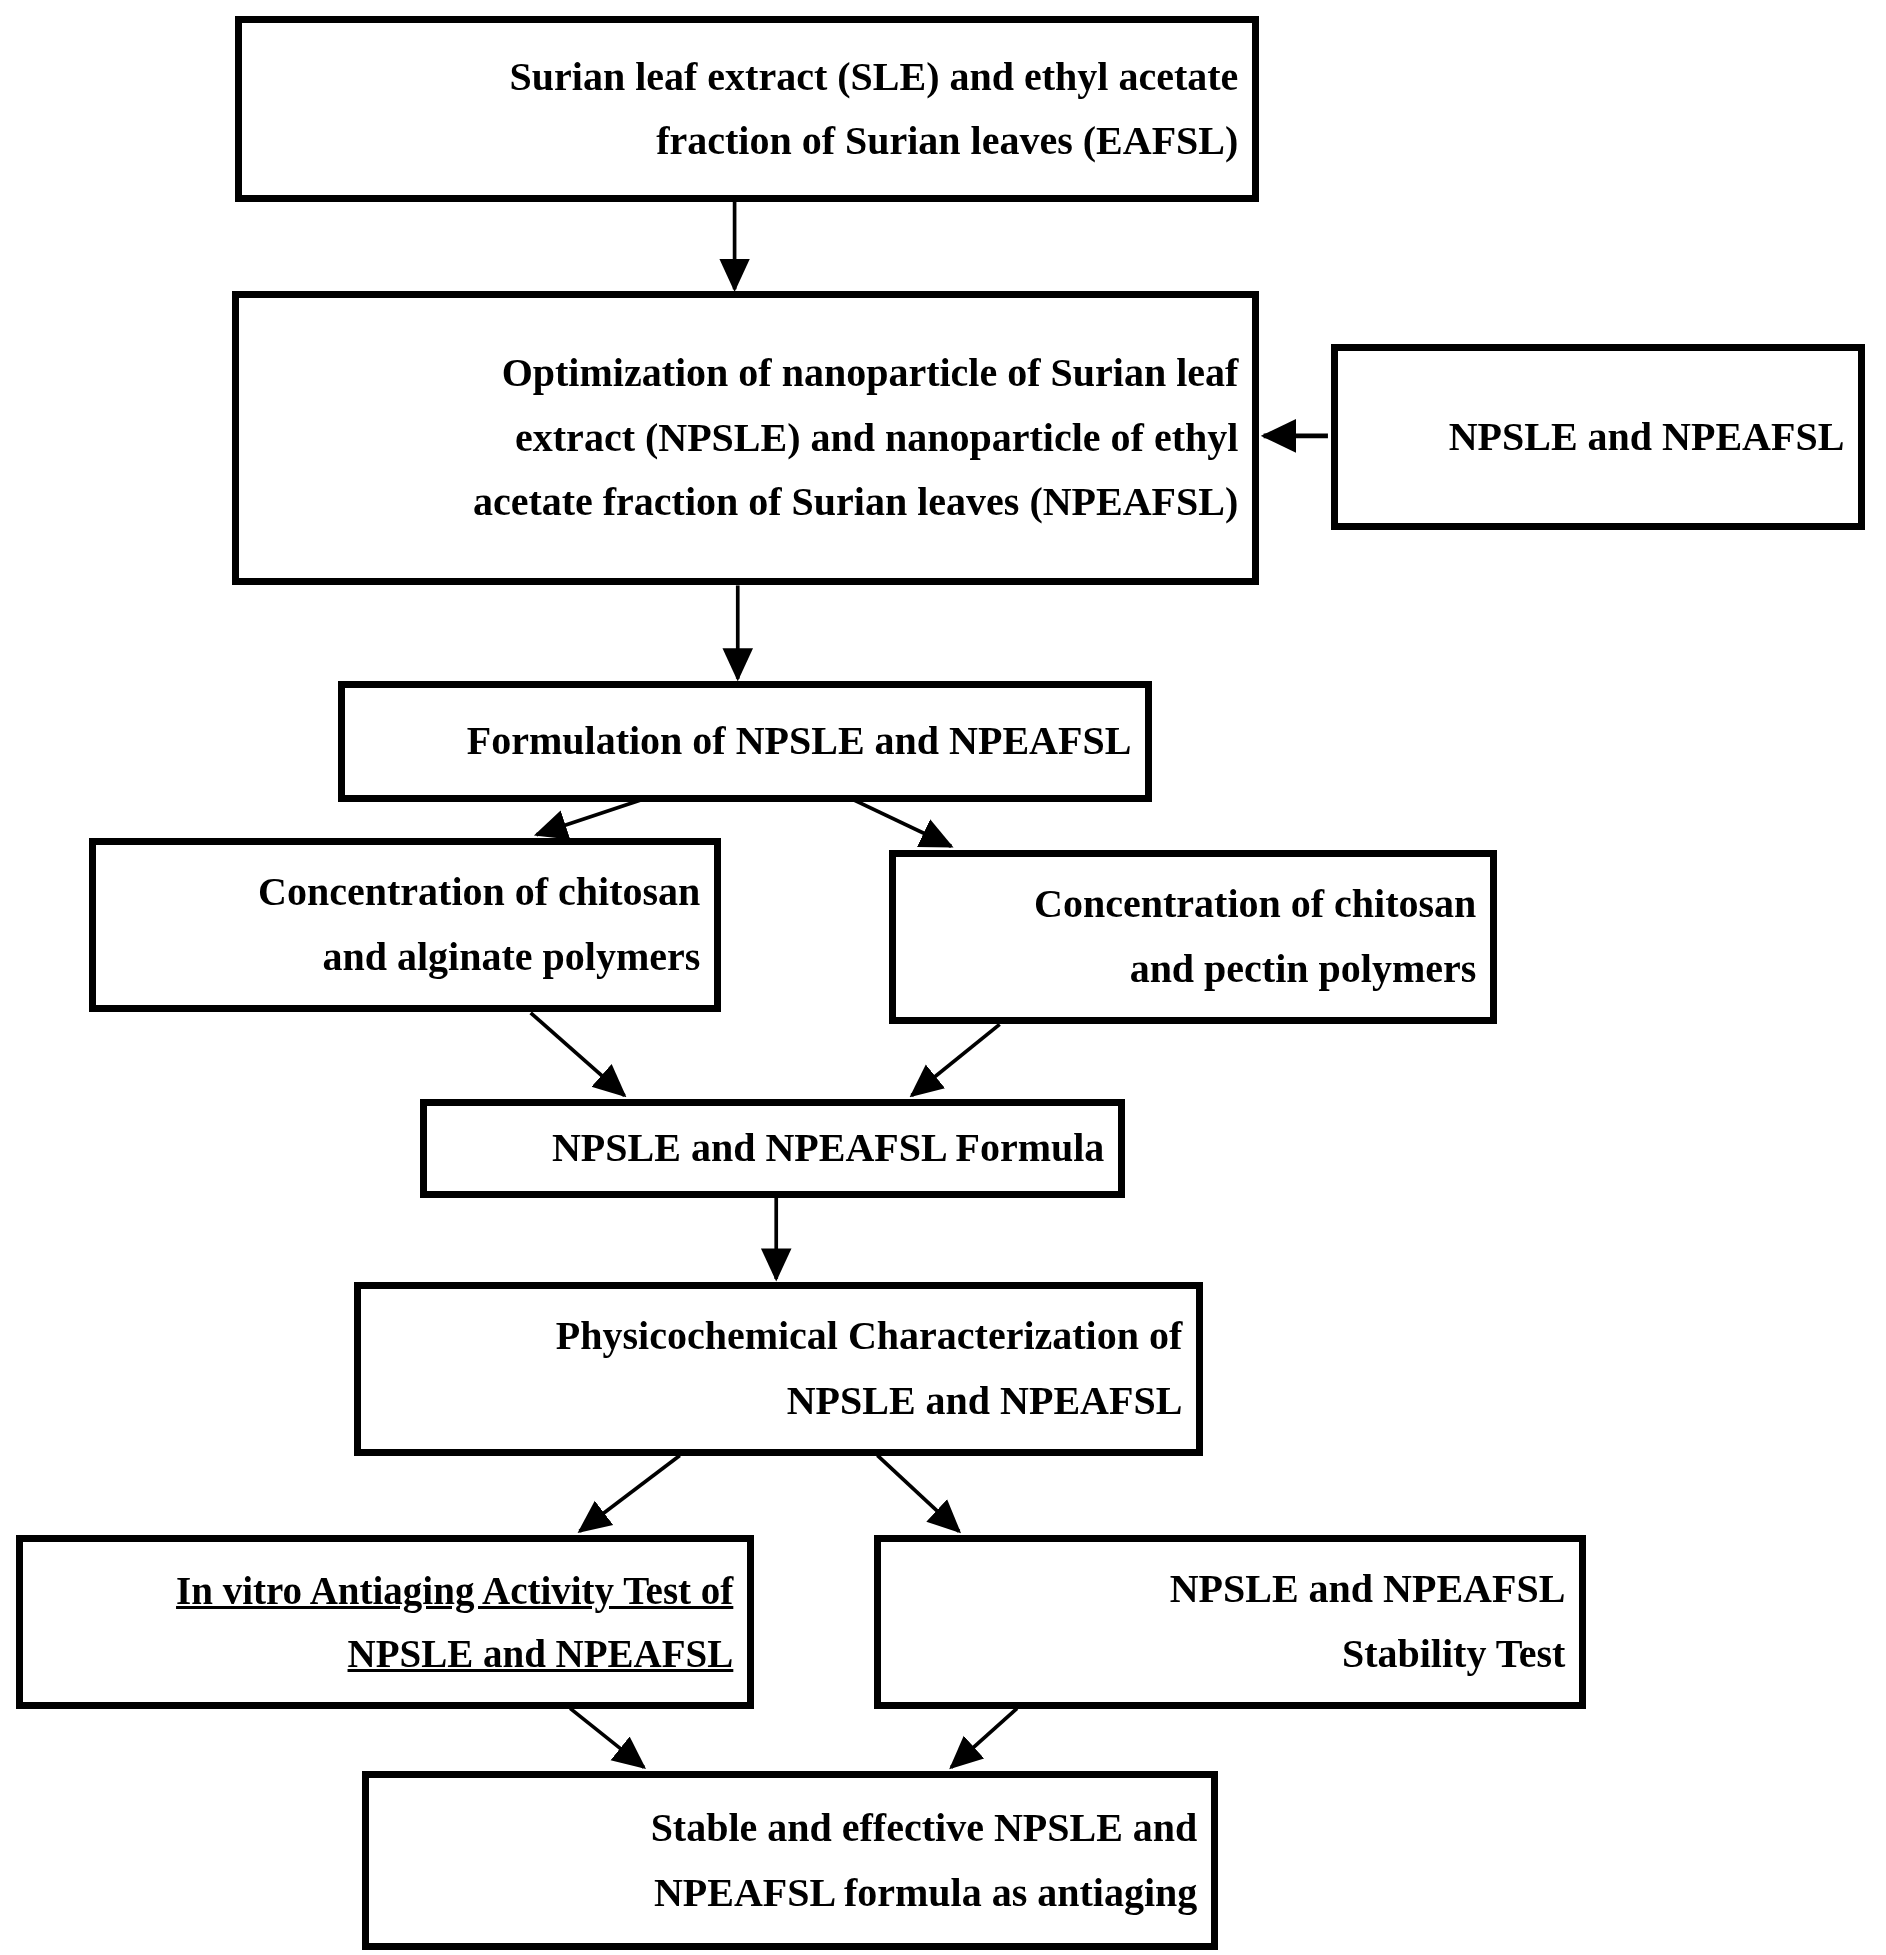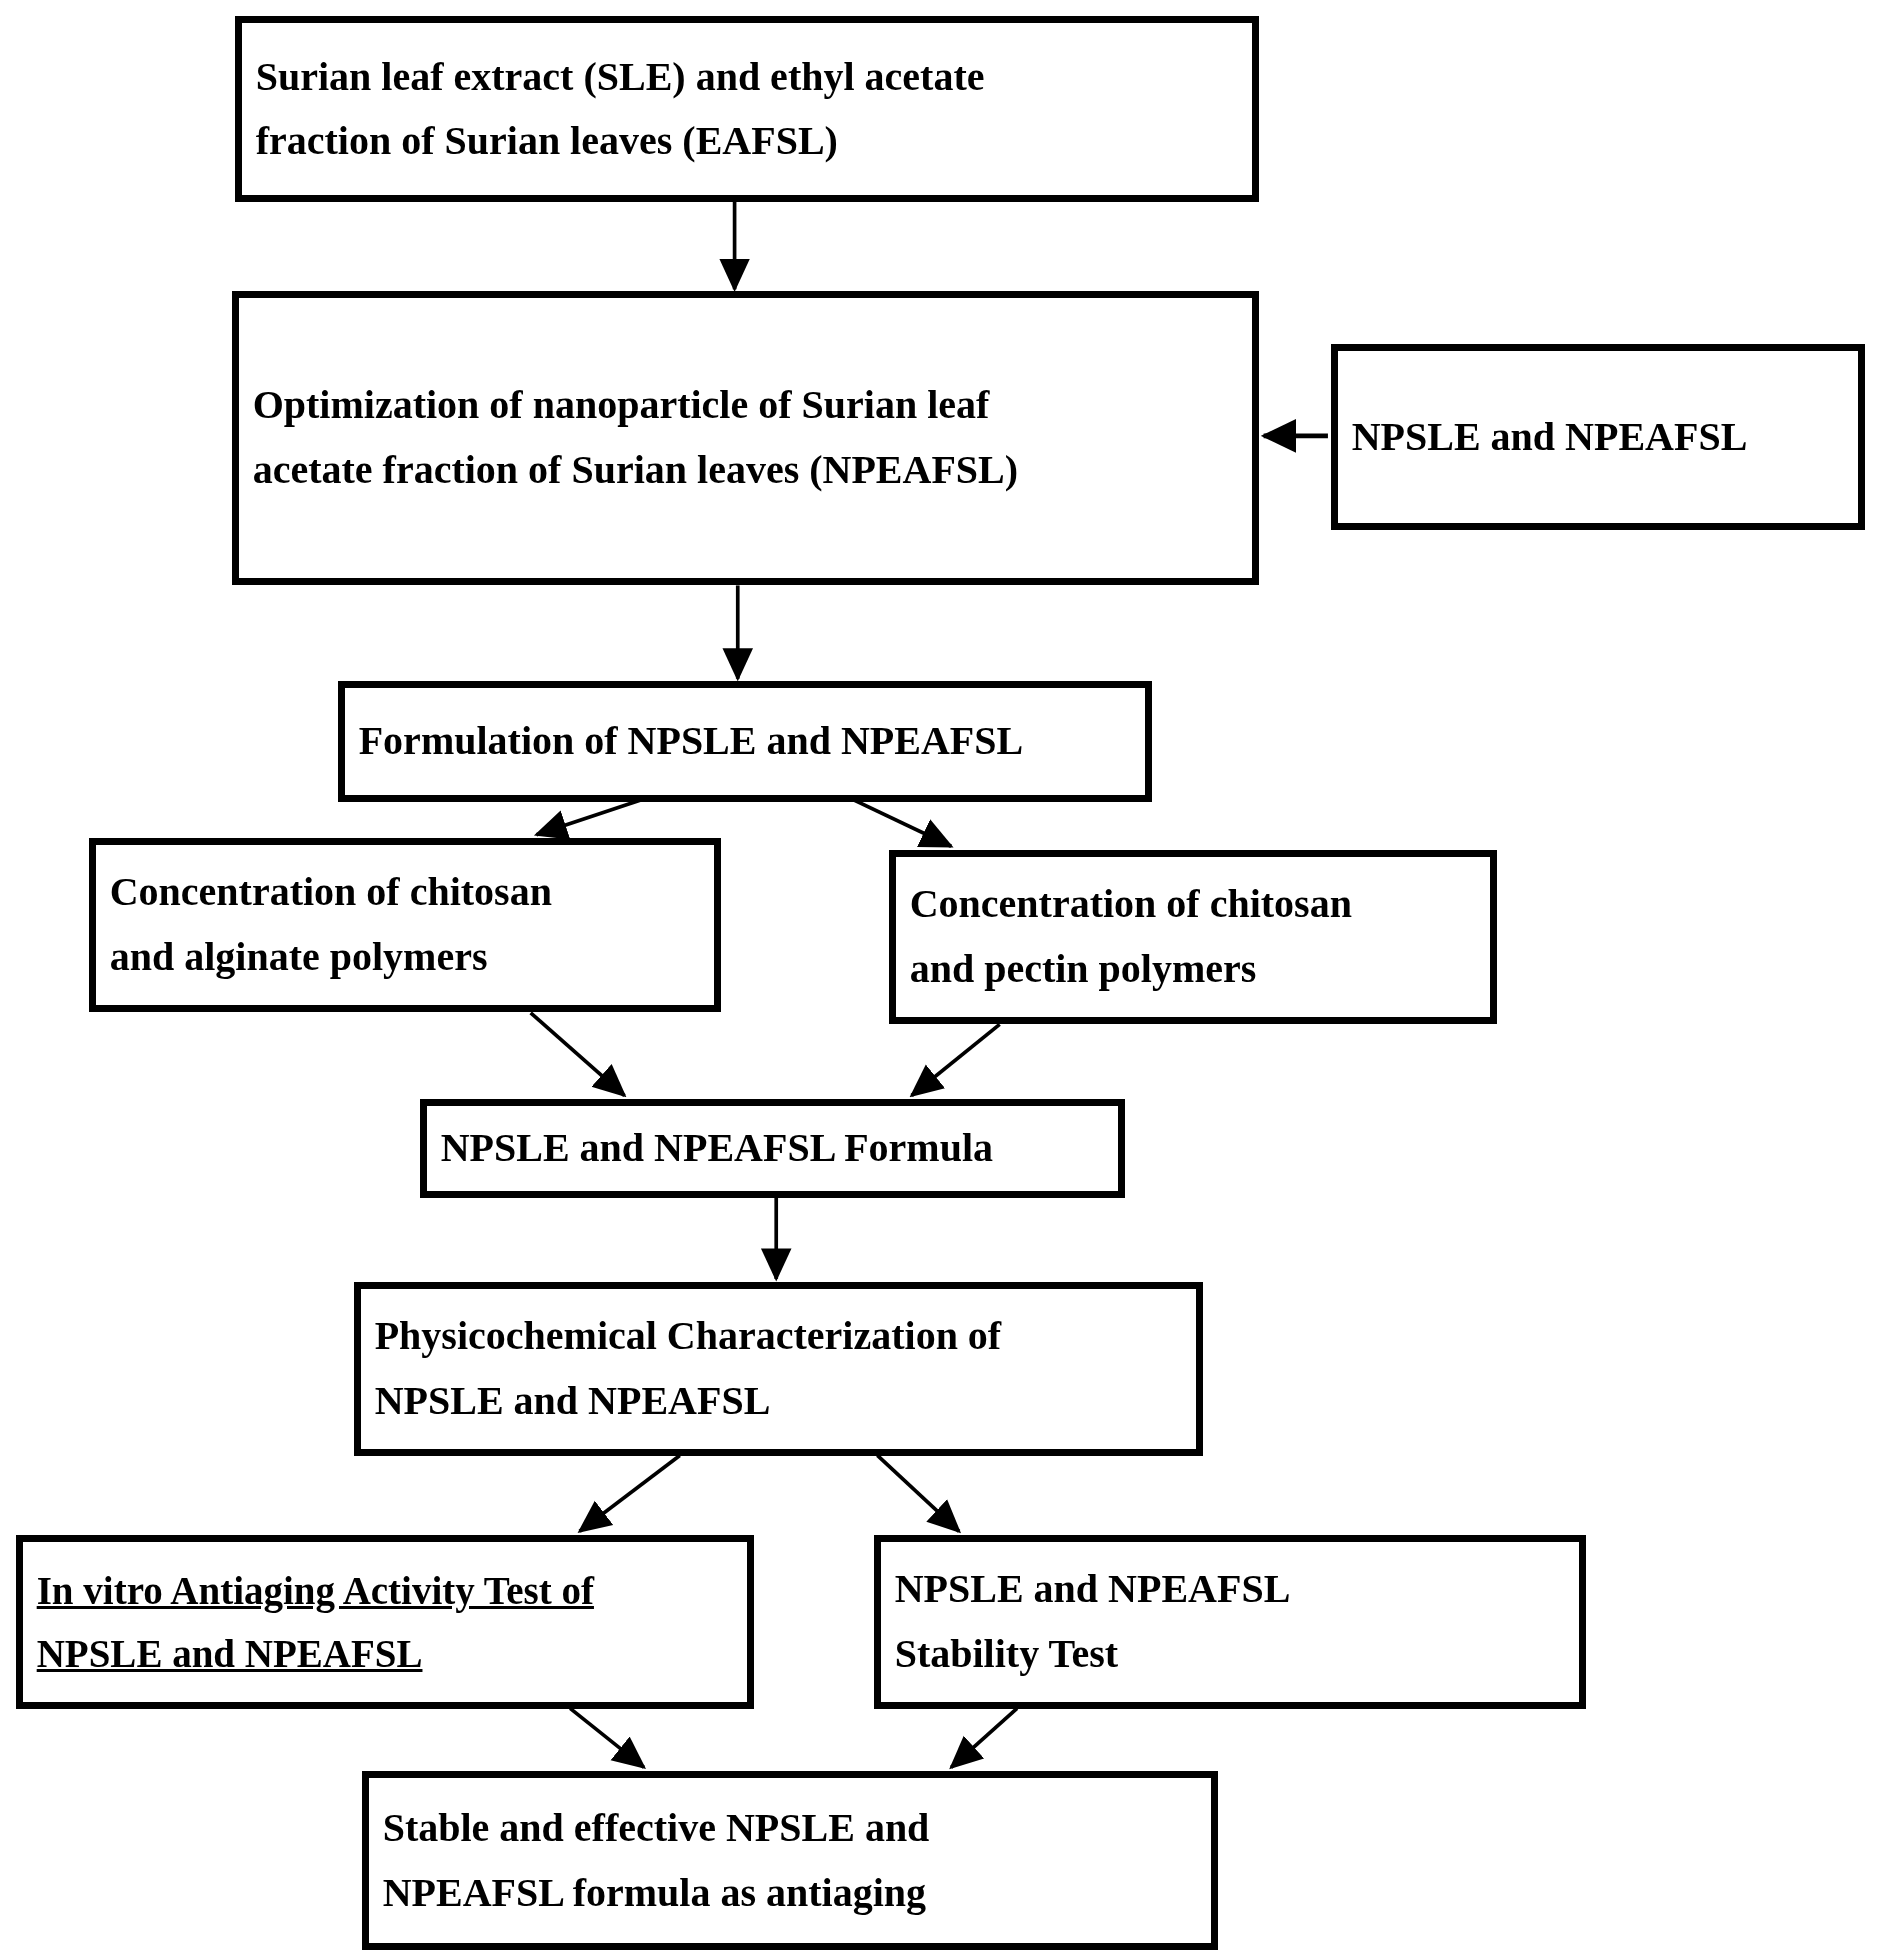--- a/index.html
+++ b/index.html
@@ -24,21 +24,21 @@
     width: 1886px;
     height: 1955px;
   }
   .node {
     position: absolute;
     box-sizing: border-box;
     background: #ffffff;
     border: 7.4px solid #000000;
     display: flex;
     flex-direction: column;
-    align-items: flex-start;
+    align-items: flex-end;
     justify-content: center;
     text-align: center;
     color: #000000;
     font-weight: bold;
     font-size: 40px;
     line-height: 1.62;
     padding: 0 13.7px;
     z-index: 2;
   }
   .node .line {
@@ -101,20 +101,21 @@
     <line x1="1930" y1="3242" x2="1805" y2="3354" stroke="#000000" stroke-width="7" marker-end="url(#arrow-thin)"></line>
   </svg>
 
   <div class="node" id="node-source">
     <span class="line">Surian leaf extract (SLE) and ethyl acetate</span>
     <span class="line">fraction of Surian leaves (EAFSL)</span>
   </div>
 
   <div class="node" id="node-optimization">
     <span class="line">Optimization of nanoparticle of Surian leaf</span>
+    <span class="line">extract (NPSLE) and nanoparticle of ethyl</span>
     <span class="line">acetate fraction of Surian leaves (NPEAFSL)</span>
   </div>
 
   <div class="node" id="node-formula-dosage">
     <span class="line">NPSLE and NPEAFSL</span>
   </div>
 
   <div class="node" id="node-formulation">
     <span class="line">Formulation of NPSLE and NPEAFSL</span>
   </div>

